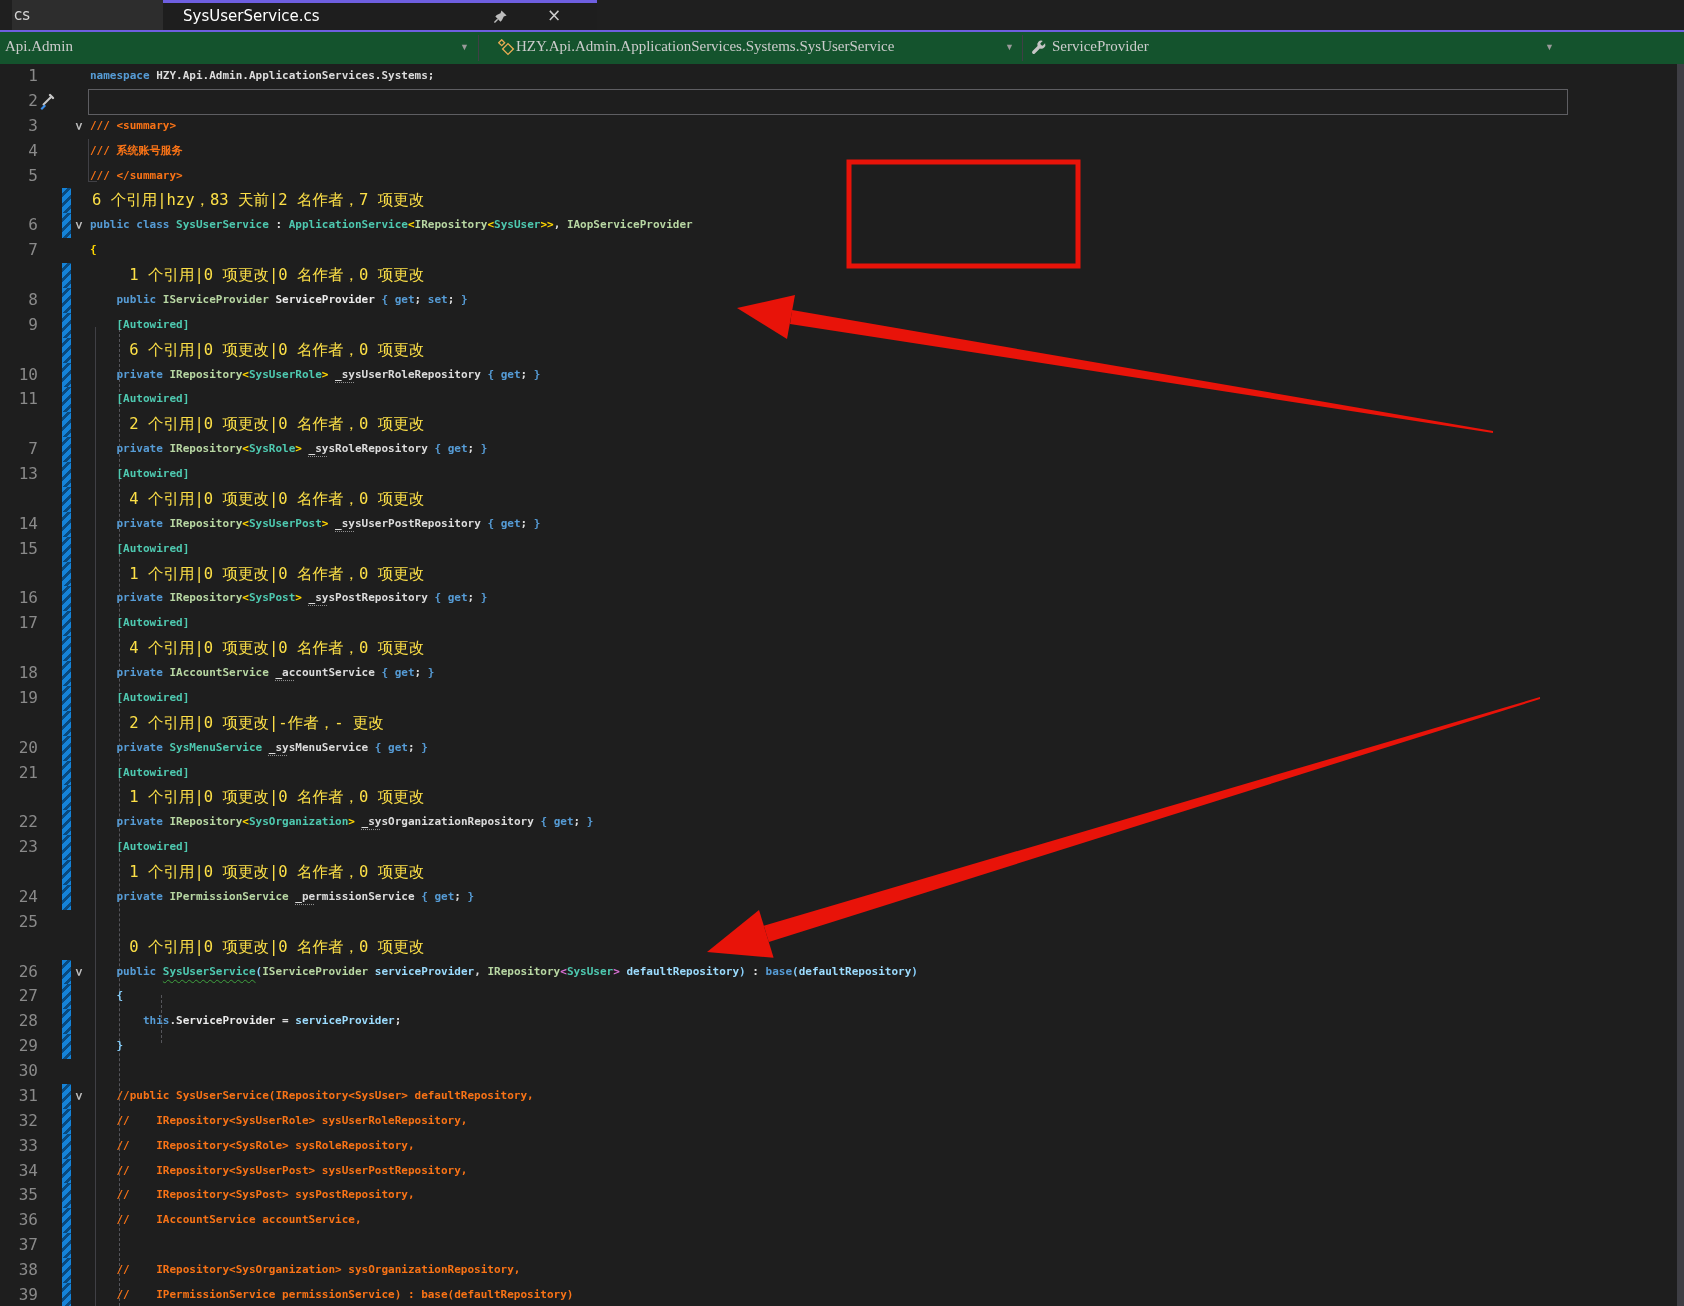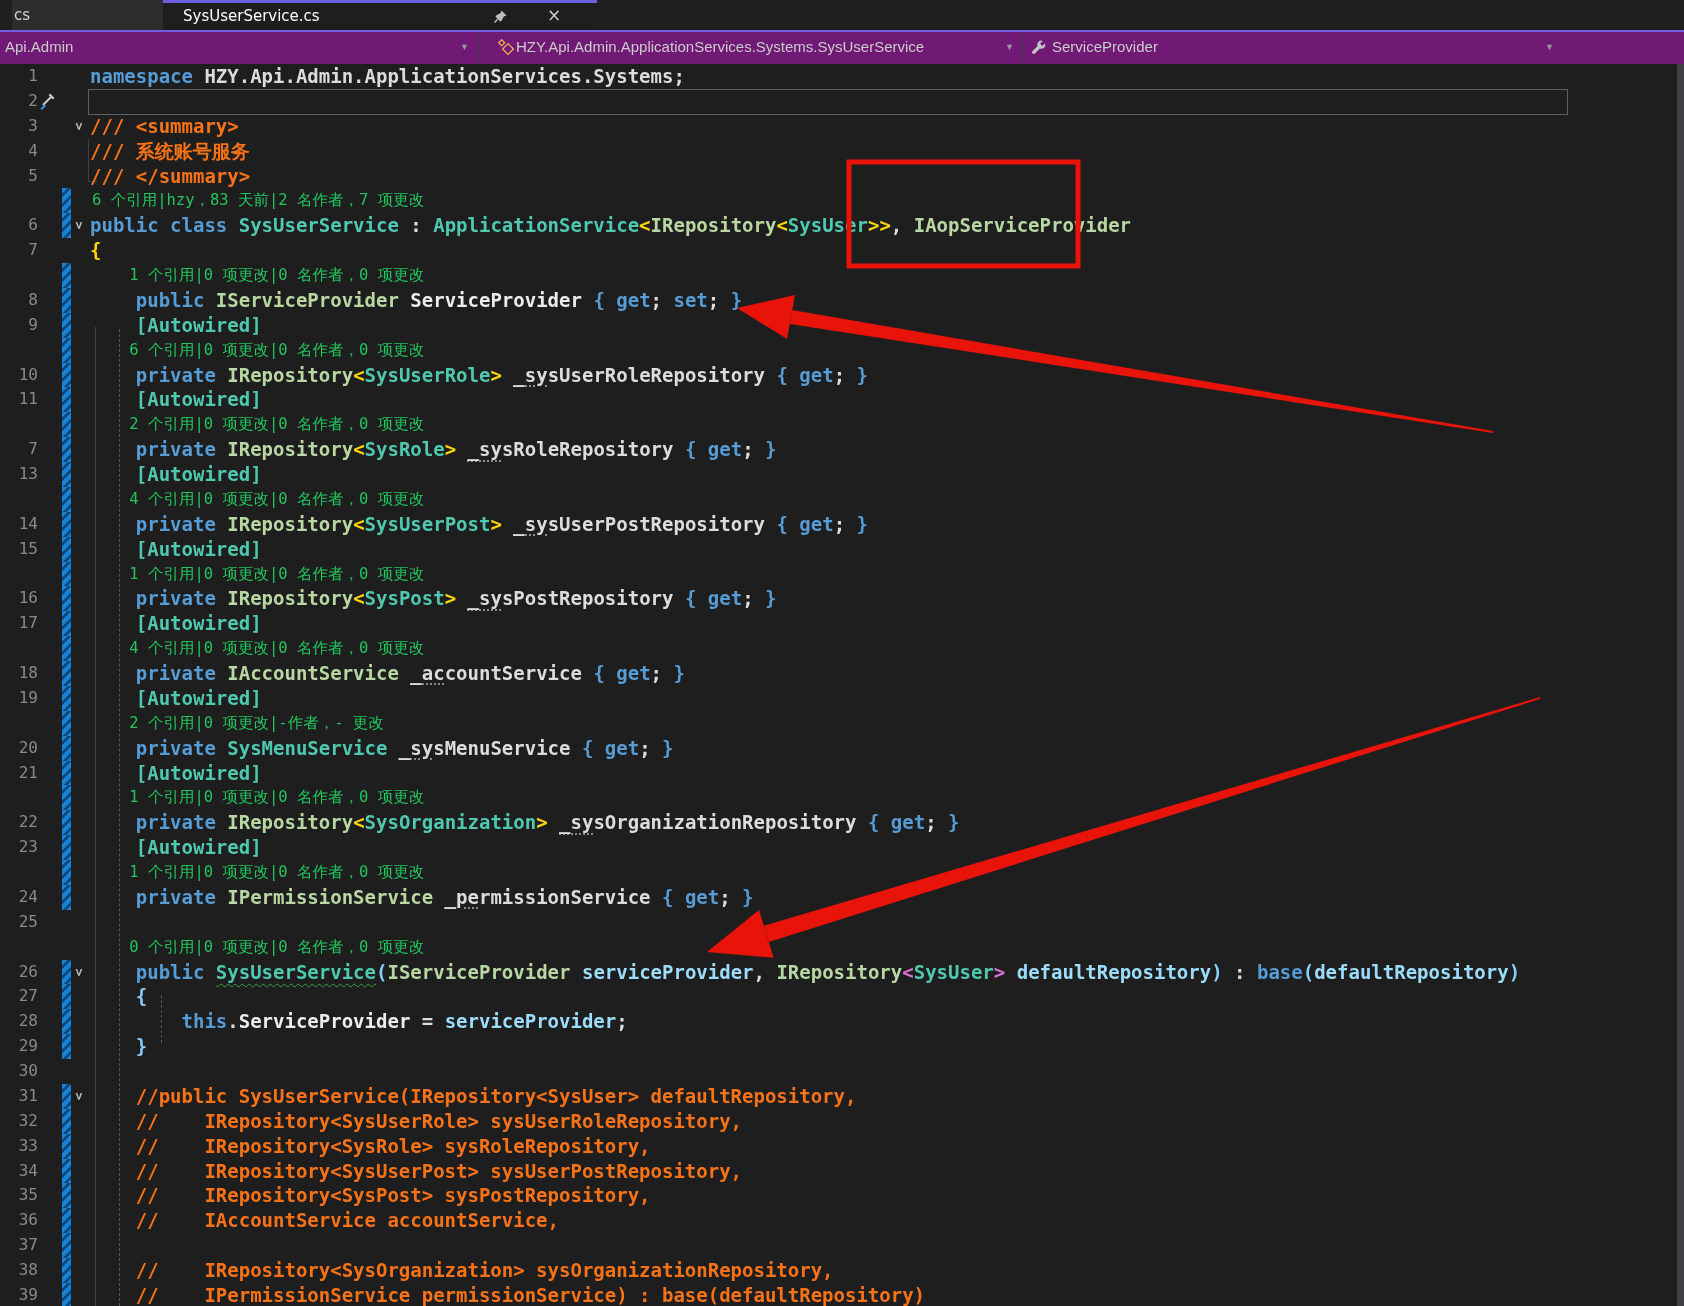--- a/index.html
+++ b/index.html
@@ -10,36 +10,36 @@
   #tab-accent{position:absolute;top:30px;left:0;width:1684px;height:3px;background:#6e5fe0;}
   .tab{position:absolute;top:0;height:30px;font-family:"DejaVu Sans","Liberation Sans",sans-serif;
        font-size:15px;color:#d6d6d6;}
   #tab-partial{left:12px;width:158px;background:#2d2d2d;}
   #tab-partial span{position:absolute;left:2px;top:6px;}
   #tab-active{left:163px;width:434px;background:#1e1e1e;border-top:3px solid #6e5fe0;color:#ffffff;}
   #tab-active .tlabel{position:absolute;left:20px;top:4px;}
   #tab-pin{position:absolute;left:330px;top:6px;}
   #tab-close{position:absolute;left:384px;top:2px;font-size:17px;color:#cccccc;}
   
-  #crumbs{position:absolute;top:32px;left:0;width:1684px;height:32px;background:#701a75;
-          font-family:Liberation Sans, sans-serif;font-size:15px;color:#cccccc;}
+  #crumbs{position:absolute;top:32px;left:0;width:1684px;height:32px;background:#14532d;
+          font-family:Liberation Serif, serif;font-size:15px;color:#cccccc;}
   #crumbs .arrow{position:absolute;top:10px;color:#9a9a9a;font-size:9px;}
   .vsep{position:absolute;top:3px;width:1px;height:26px;background:#3f3f46;}
   #crumb-project{position:absolute;left:5px;top:6px;}
   #crumb-path{position:absolute;left:516px;top:6px;}
   #crumb-member{position:absolute;left:1052px;top:6px;}
   #class-icon{position:absolute;left:498px;top:7px;}
   #wrench-icon{position:absolute;left:1030px;top:7px;}
   
   #editor{position:absolute;top:64px;left:0;width:1684px;height:1242px;overflow:hidden;}
   .row{position:relative;height:24.88px;}
   .codeline{position:absolute;left:90px;top:0;white-space:pre;line-height:24.88px;
-            font-size:19px;font-weight:bold;color:#dcdcdc;}
+            font-size:11px;font-weight:bold;color:#dcdcdc;}
   .lensline{position:absolute;left:92px;top:0;white-space:pre;line-height:24.88px;
-            font-size:15.5px;font-weight:normal;color:#22c55e;}
+            font-size:15.5px;font-weight:normal;color:#fde047;}
   .lnum{position:absolute;left:0;top:0;width:38px;text-align:right;line-height:24.88px;
         font-size:16px;color:#8a8a8a;}
   .barseg{position:absolute;left:62px;top:0;width:9px;height:100%;
         background:repeating-linear-gradient(135deg,#1583d8 0px,#1583d8 4px,#0a4a7e 4px,#0a4a7e 7px);}
   .chevron{position:absolute;left:70px;top:0;width:18px;text-align:center;line-height:24.88px;
         transform:rotate(90deg);color:#c0c0c0;font-size:13px;font-weight:bold;}
   .cursorbox{position:absolute;left:88px;top:0;width:1478px;height:24px;border:1px solid #5e5e62;}
   .screw{position:absolute;left:38px;top:3px;}
   
   .k{color:#569CD6}.d{color:#dcdcdc}.t{color:#4EC9B0}.i{color:#B8D7A3}.p{color:#9CDCFE}

